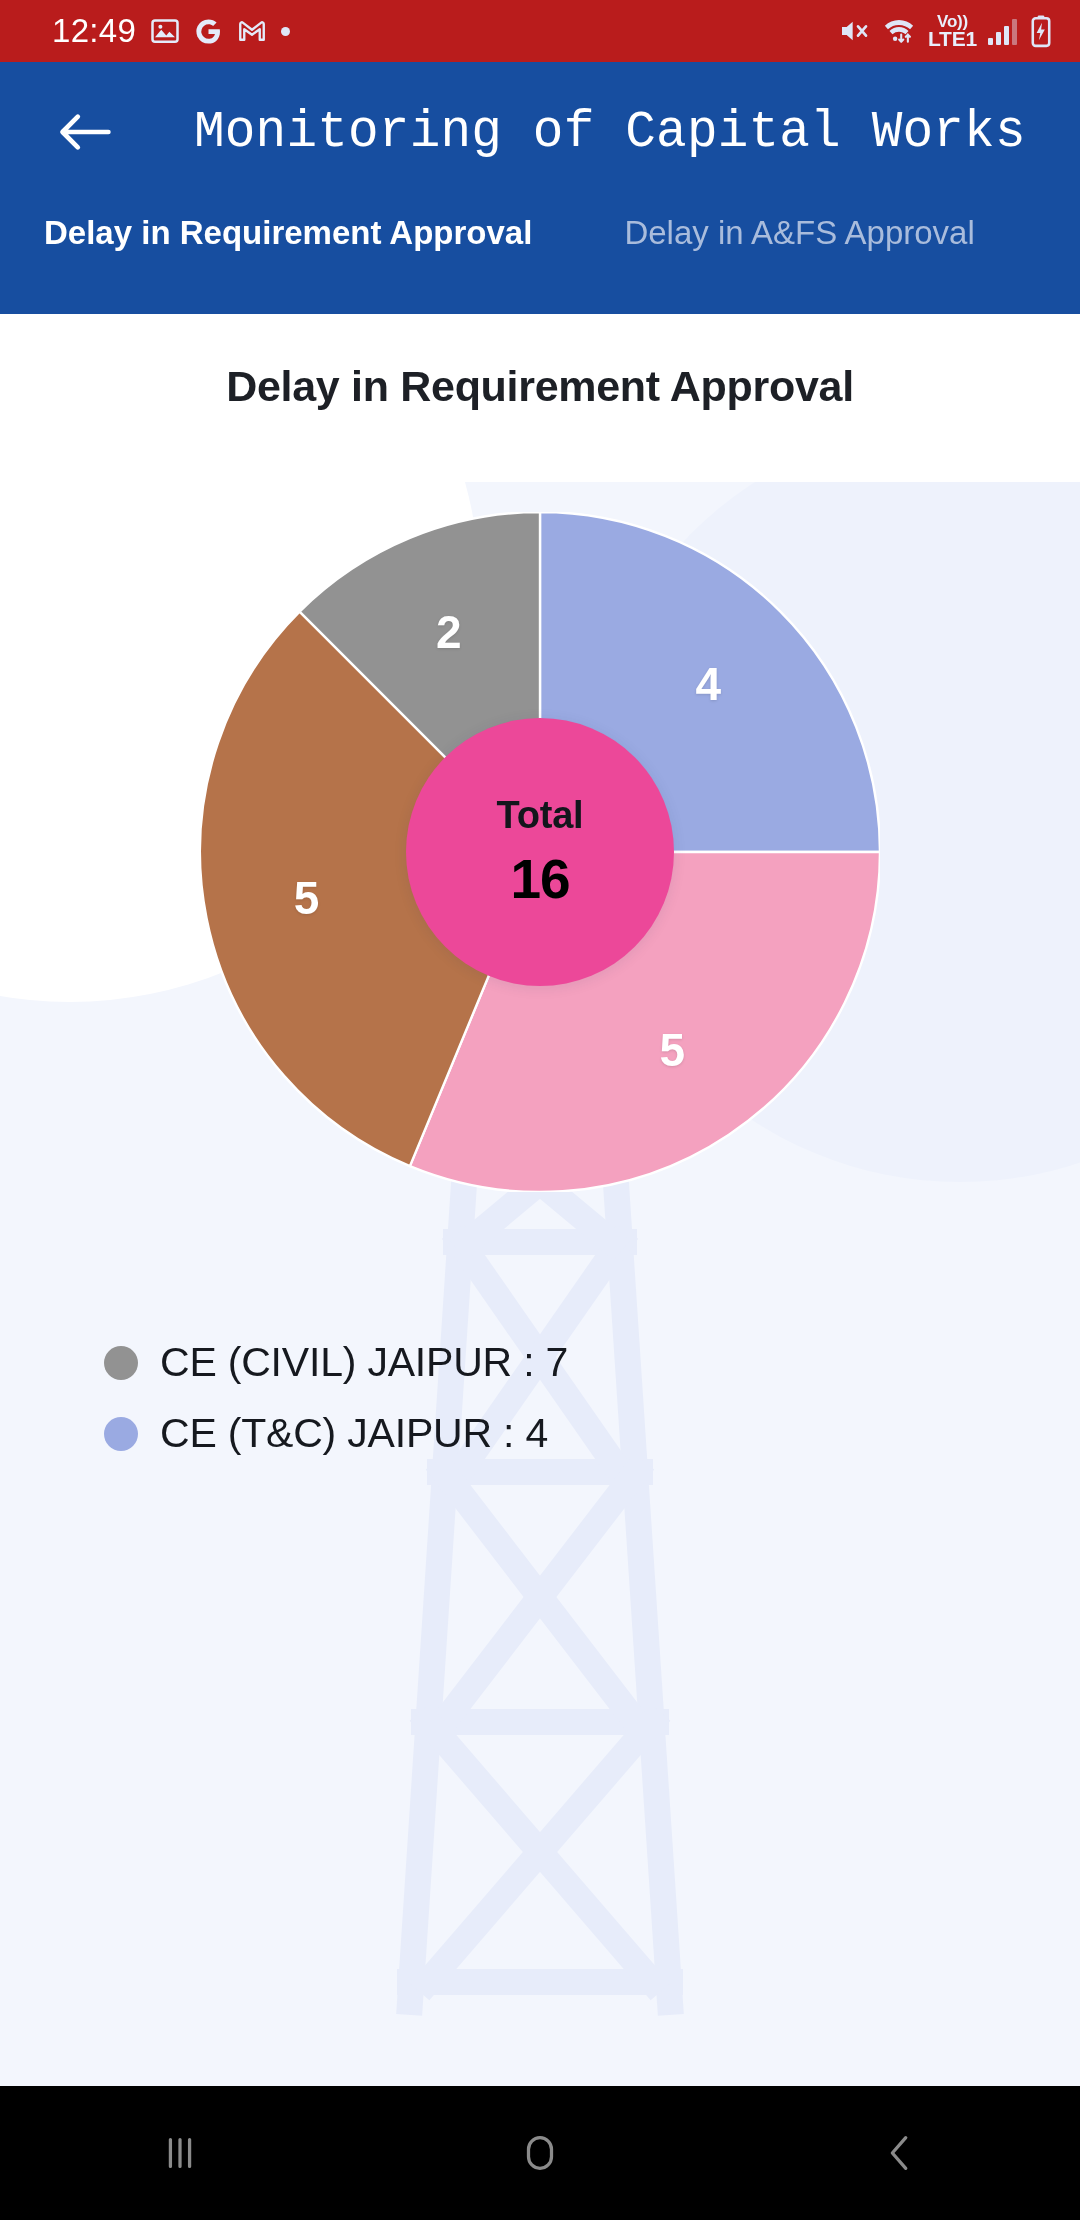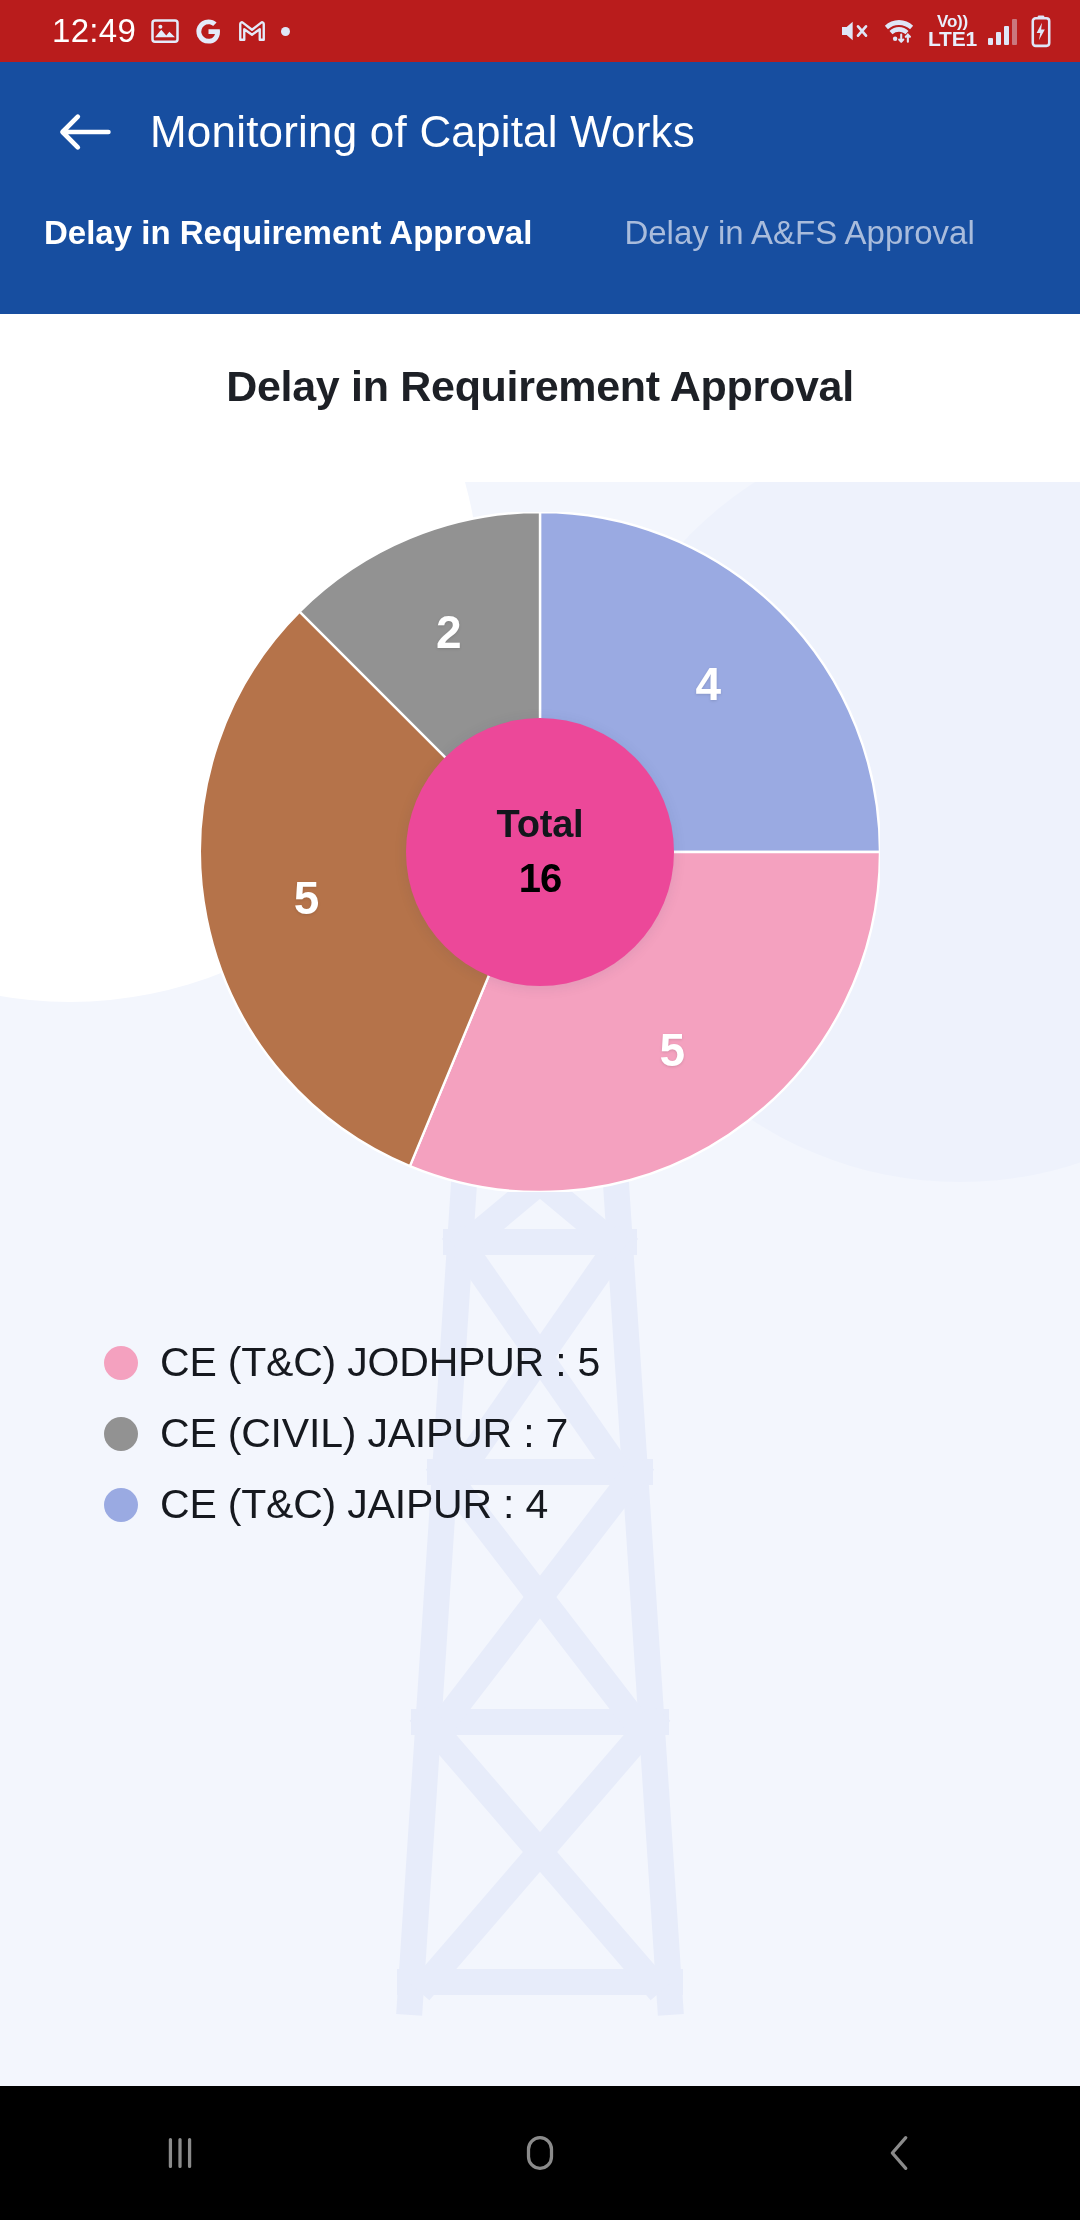--- a/index.html
+++ b/index.html
@@ -42,22 +42,22 @@
 
   
   .appbar{
     position:absolute; top:62px; left:0; width:1080px; height:252px;
     background:#174ea0;
   }
   .appbar-top{ height:140px; display:flex; align-items:center; padding-left:48px; }
   .back-btn{ width:74px; height:74px; display:flex; align-items:center; justify-content:center;
              cursor:pointer; }
   .app-title{
-    color:#ffffff; font-size:44px; font-weight:400; margin-left:28px;
-    letter-spacing:.2px; white-space:nowrap;
+    color:#ffffff; font-size:51px; font-weight:400; margin-left:72px;
+    letter-spacing:.2px; white-space:nowrap;font-family:Liberation Mono, monospace;
   }
   .tabs{
     display:flex; align-items:flex-start; padding-left:44px; gap:92px;
     height:108px; overflow:hidden;
   }
   .tab{ white-space:nowrap; font-size:33px; padding-top:12px; cursor:pointer; }
   .tab.active{ color:#ffffff; font-weight:700; }
   .tab.inactive{ color:#a9bcdc; font-weight:400; }
 
   
@@ -97,21 +97,21 @@
   .donut{ position:relative; width:680px; height:680px; }
   .donut svg{ display:block; }
   .hub{
     position:absolute; left:50%; top:50%; transform:translate(-50%,-50%);
     width:268px; height:268px; border-radius:50%;
     background:#ec4899;
     display:flex; flex-direction:column; align-items:center; justify-content:center;
     box-shadow:0 2px 14px rgba(20,40,90,.09);
   }
   .hub .t{ font-size:38px; font-weight:700; color:#13161c; letter-spacing:-.2px; }
-  .hub .v{ font-size:40px; font-weight:700; color:#000000; margin-top:10px; letter-spacing:-1px; }
+  .hub .v{ font-size:55px; font-weight:700; color:#000000; margin-top:10px; letter-spacing:-1px; }
 
   .slice-label{
     position:absolute; color:#ffffff; font-size:46px; font-weight:700;
     transform:translate(-50%,-50%); text-shadow:0 1px 3px rgba(0,0,0,.13);
   }
 
   
   .legend{
     position:absolute; left:104px; top:845px; width:860px;
   }
@@ -257,24 +257,20 @@
 
           <div class="slice-label" id="lbl0" style="left: 74.7487%; top: 25.2513%;">4</div>
           <div class="slice-label" id="lbl1" style="left: 69.445%; top: 79.1014%;">5</div>
           <div class="slice-label" id="lbl2" style="left: 15.6725%; top: 56.8282%;">5</div>
           <div class="slice-label" id="lbl3" style="left: 36.6061%; top: 17.6642%;">2</div>
         </div>
       </div>
 
       <div class="legend">
         <div class="legend-row">
-          <span class="swatch" id="sw0" style="background: rgb(244, 161, 191);"></span>
-          <span class="legend-text">CE (T&amp;C) JODHPUR : 5</span>
-        </div>
-        <div class="legend-row">
           <span class="swatch" id="sw2" style="background: rgb(146, 146, 146);"></span>
           <span class="legend-text">CE (CIVIL) JAIPUR : 7</span>
         </div>
         <div class="legend-row">
           <span class="swatch" id="sw3" style="background: rgb(154, 170, 226);"></span>
           <span class="legend-text">CE (T&amp;C) JAIPUR : 4</span>
         </div>
       </div>
     </div>
   </div>

